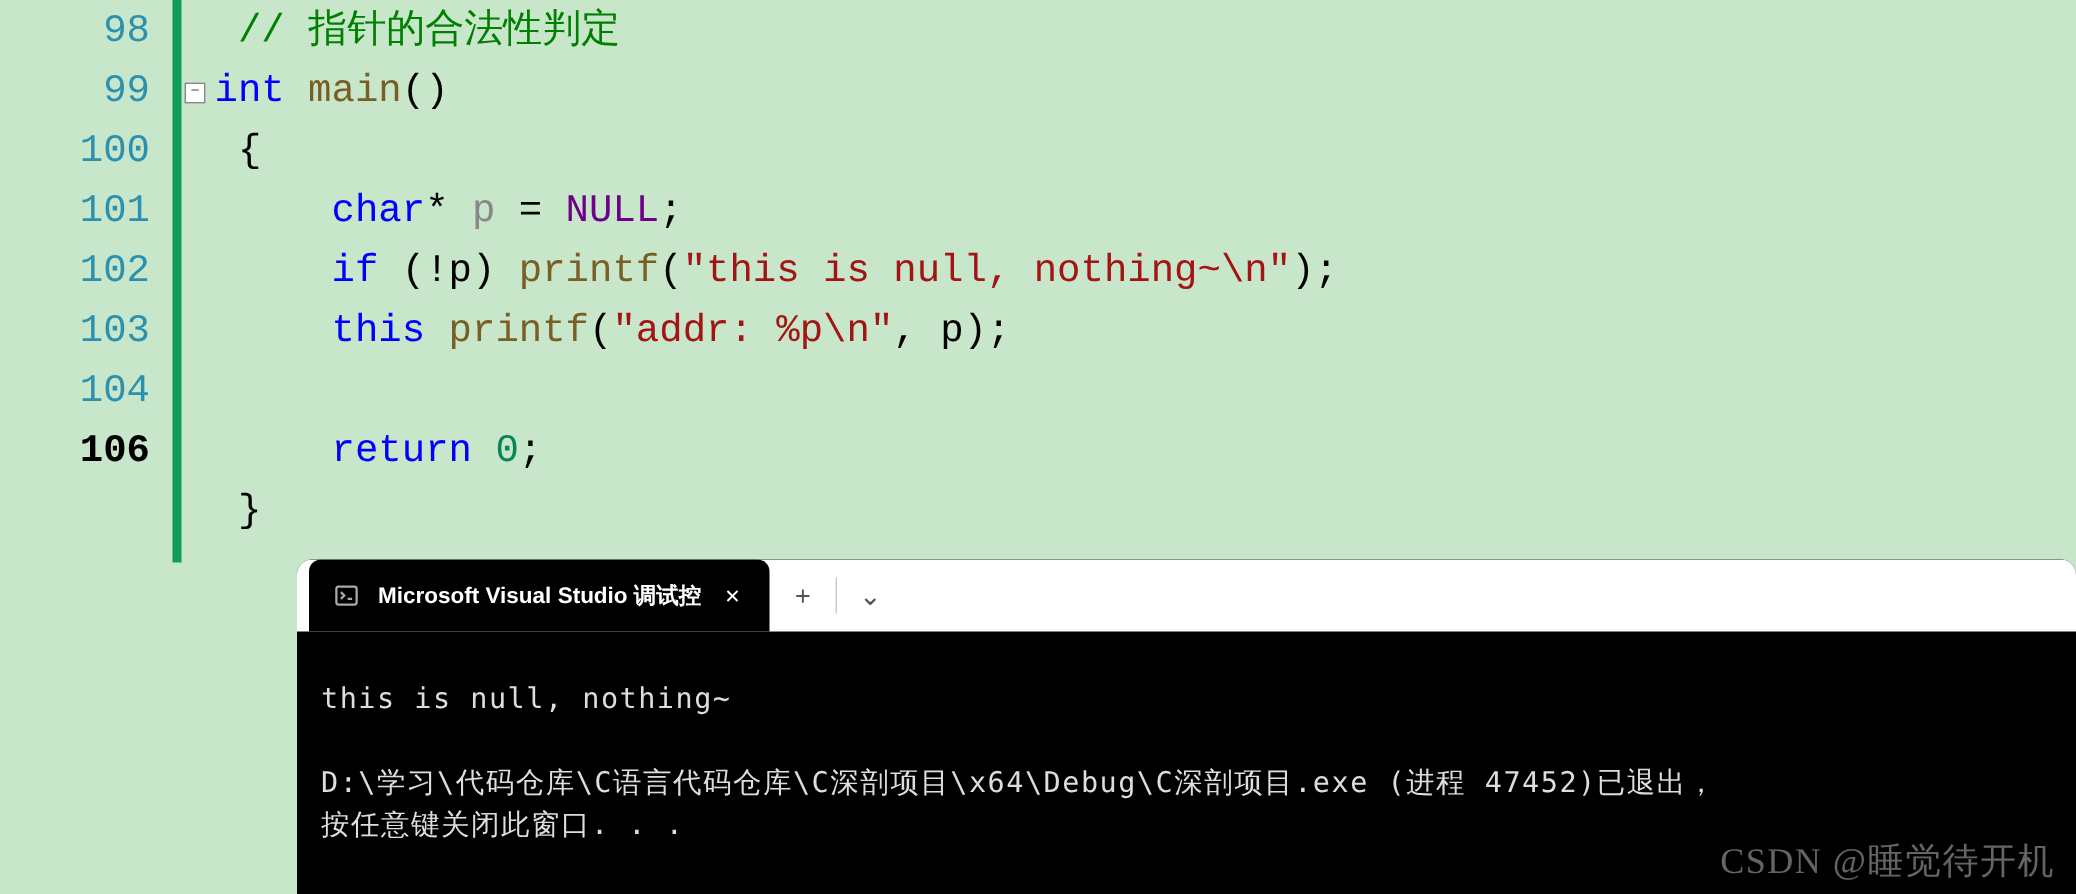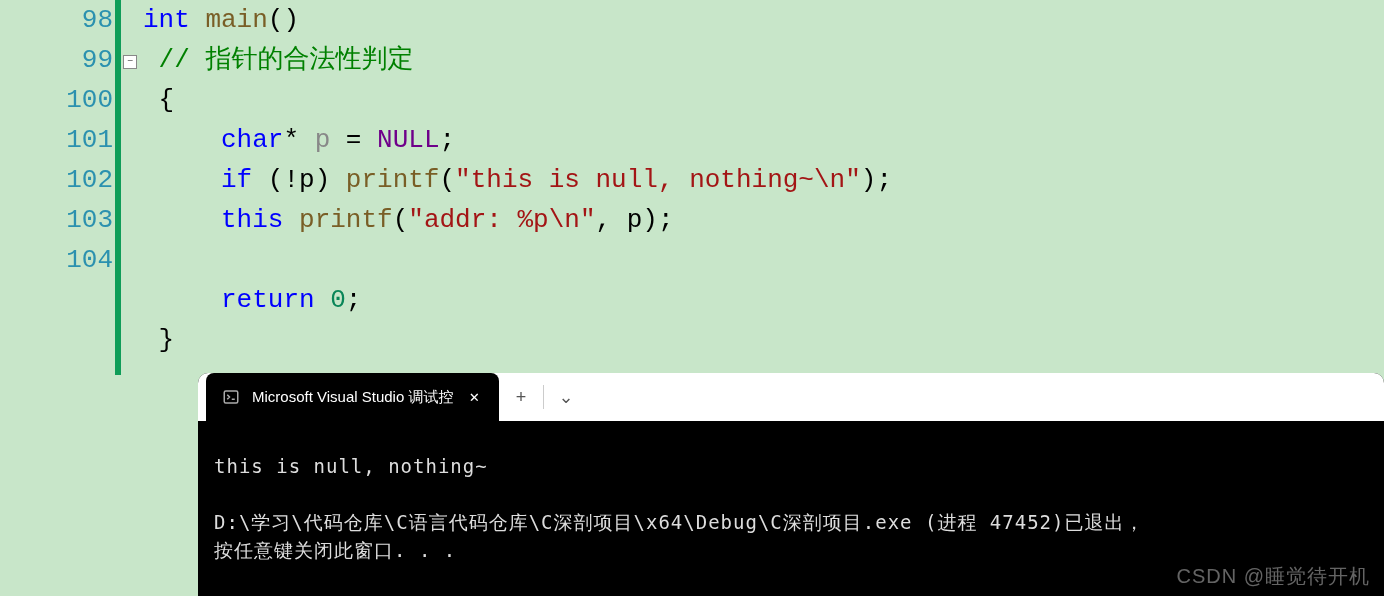--- a/index.html
+++ b/index.html
@@ -17,21 +17,21 @@
     }
     .editor {
       display: flex;
       background: #c8e6c9;
       height: 375px;
     }
     .gutter {
       width: 115px;
       background: #c8e6c9;
       text-align: right;
-      padding-right: 2px;
+      padding-right: 15px;
       user-select: none;
     }
     .line-num {
       color: #2b91af;
       font-size: 26px;
       line-height: 40px;
       height: 40px;
     }
     .line-num.current {
       color: #000;
@@ -113,21 +113,21 @@
       align-items: center;
       justify-content: center;
     }
     .tab-icon svg {
       width: 18px;
       height: 18px;
     }
     .tab-title {
       font-family: 'Segoe UI', Arial, sans-serif;
       font-size: 15px;
-      font-weight: 400;
+      font-weight: 700;
       max-width: 230px;
       overflow: hidden;
       text-overflow: ellipsis;
       white-space: nowrap;
     }
     .tab-close {
       font-size: 16px;
       cursor: pointer;
       padding: 2px 4px;
     }
@@ -154,45 +154,46 @@
       font-size: 19px;
       line-height: 28px;
       white-space: pre-wrap;
       letter-spacing: 1px;
     }
     .watermark {
       position: absolute;
       right: 14px;
       bottom: 6px;
       color: rgba(200,200,200,0.5);
-      font-family: Liberation Sans, sans-serif;
-      font-size: 20px;
+      font-family: Liberation Serif, serif;
+      font-size: 24px;
       letter-spacing: 1px;
     }
   </style>
 </head>
 <body>
 
 <div class="editor">
   <div class="gutter">
     <div class="line-num">98</div>
     <div class="line-num">99</div>
     <div class="line-num">100</div>
     <div class="line-num">101</div>
     <div class="line-num">102</div>
     <div class="line-num">103</div>
     <div class="line-num">104</div>
+    <div class="line-num current">106</div>
   </div>
   <div class="code-border"></div>
   <div class="fold-col">
     <div class="fold-box">−</div>
   </div>
   <div class="code-area">
+    <div class="code-line"> <span class="comment">// 指针的合法性判定</span></div>
     <div class="code-line"><span class="type">int</span><span class="func"> main</span><span class="paren">()</span></div>
-    <div class="code-line"> <span class="comment">// 指针的合法性判定</span></div>
     <div class="code-line"> <span class="paren">{</span></div>
     <div class="code-line">     <span class="type">char</span><span class="plain">*</span><span class="ident"> p </span><span class="plain">= </span><span class="macro">NULL</span><span class="plain">;</span></div>
     <div class="code-line">     <span class="keyword">if</span><span class="plain"> (!p) </span><span class="func">printf</span><span class="paren">(</span><span class="string">"this is null, nothing~</span><span class="escape">\n</span><span class="string">"</span><span class="paren">);</span></div>
     <div class="code-line">     <span class="keyword">this</span><span class="plain"> </span><span class="func">printf</span><span class="paren">(</span><span class="string">"addr: %p</span><span class="escape">\n</span><span class="string">"</span><span class="plain">, p);</span></div>
     <div class="code-line"></div>
     <div class="code-line">     <span class="keyword">return</span><span class="plain"> </span><span class="num">0</span><span class="plain">;</span></div>
     <div class="code-line"> <span class="paren">}</span></div>
   </div>
 </div>
 

